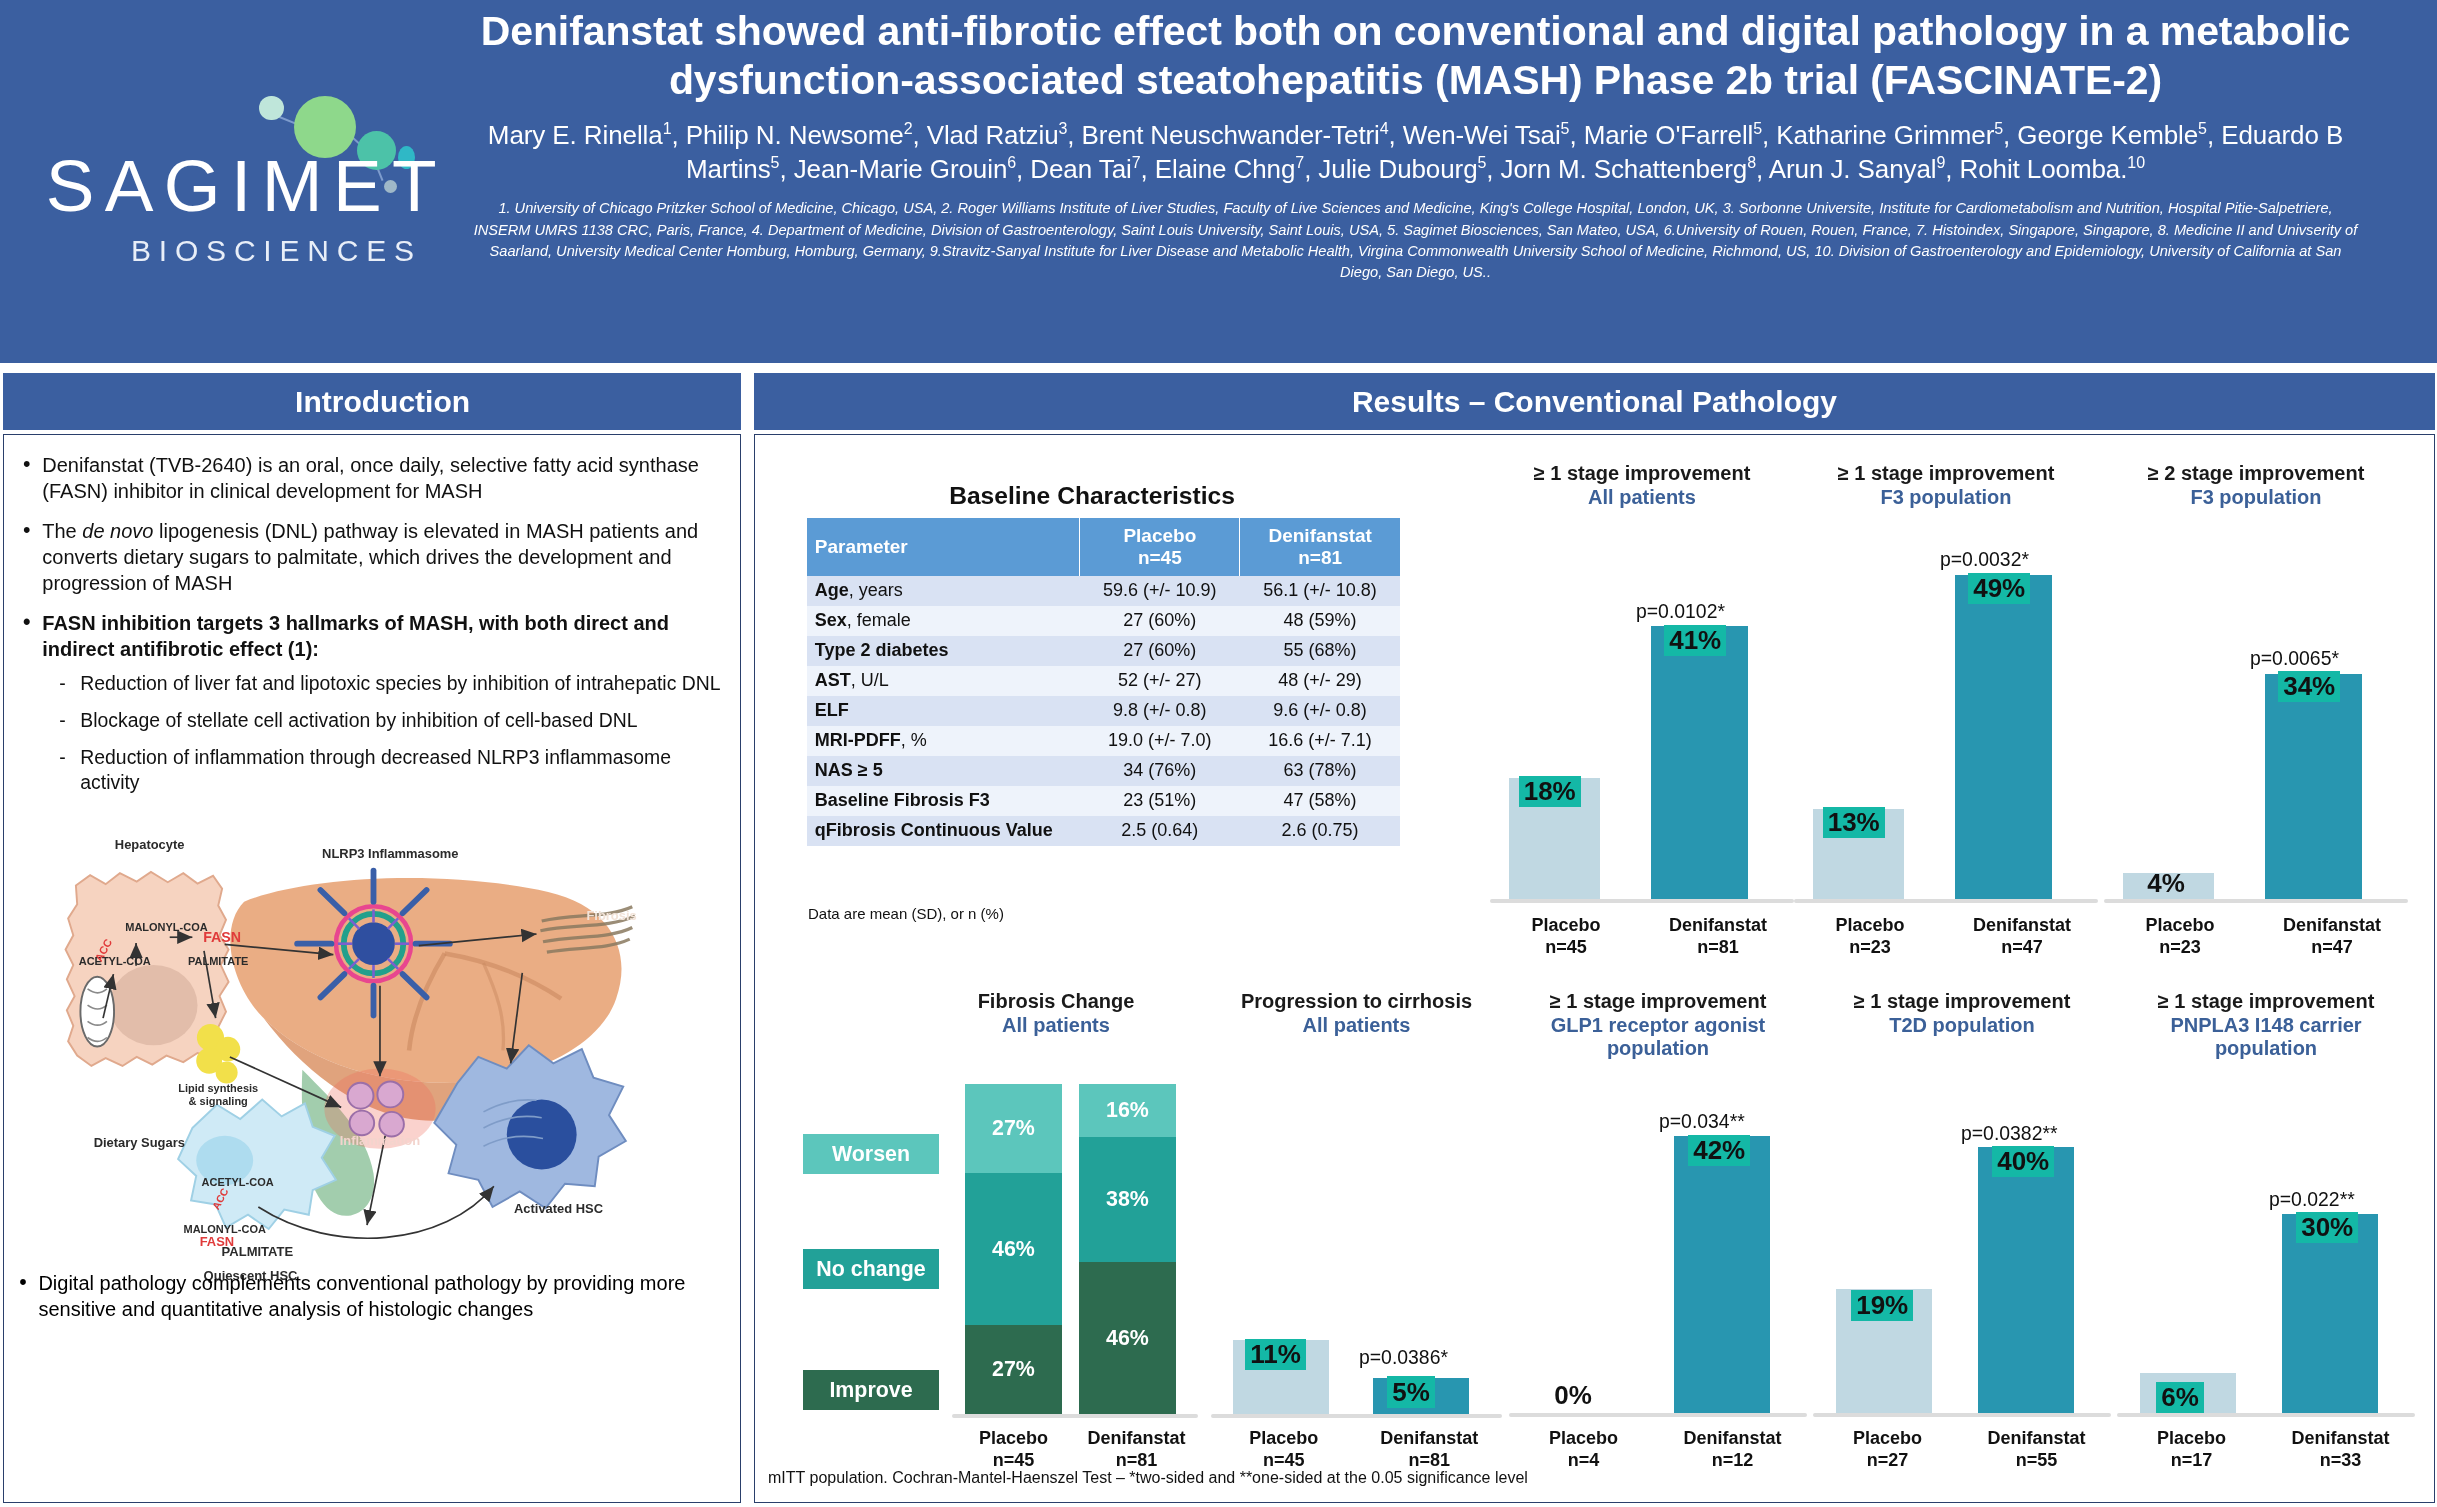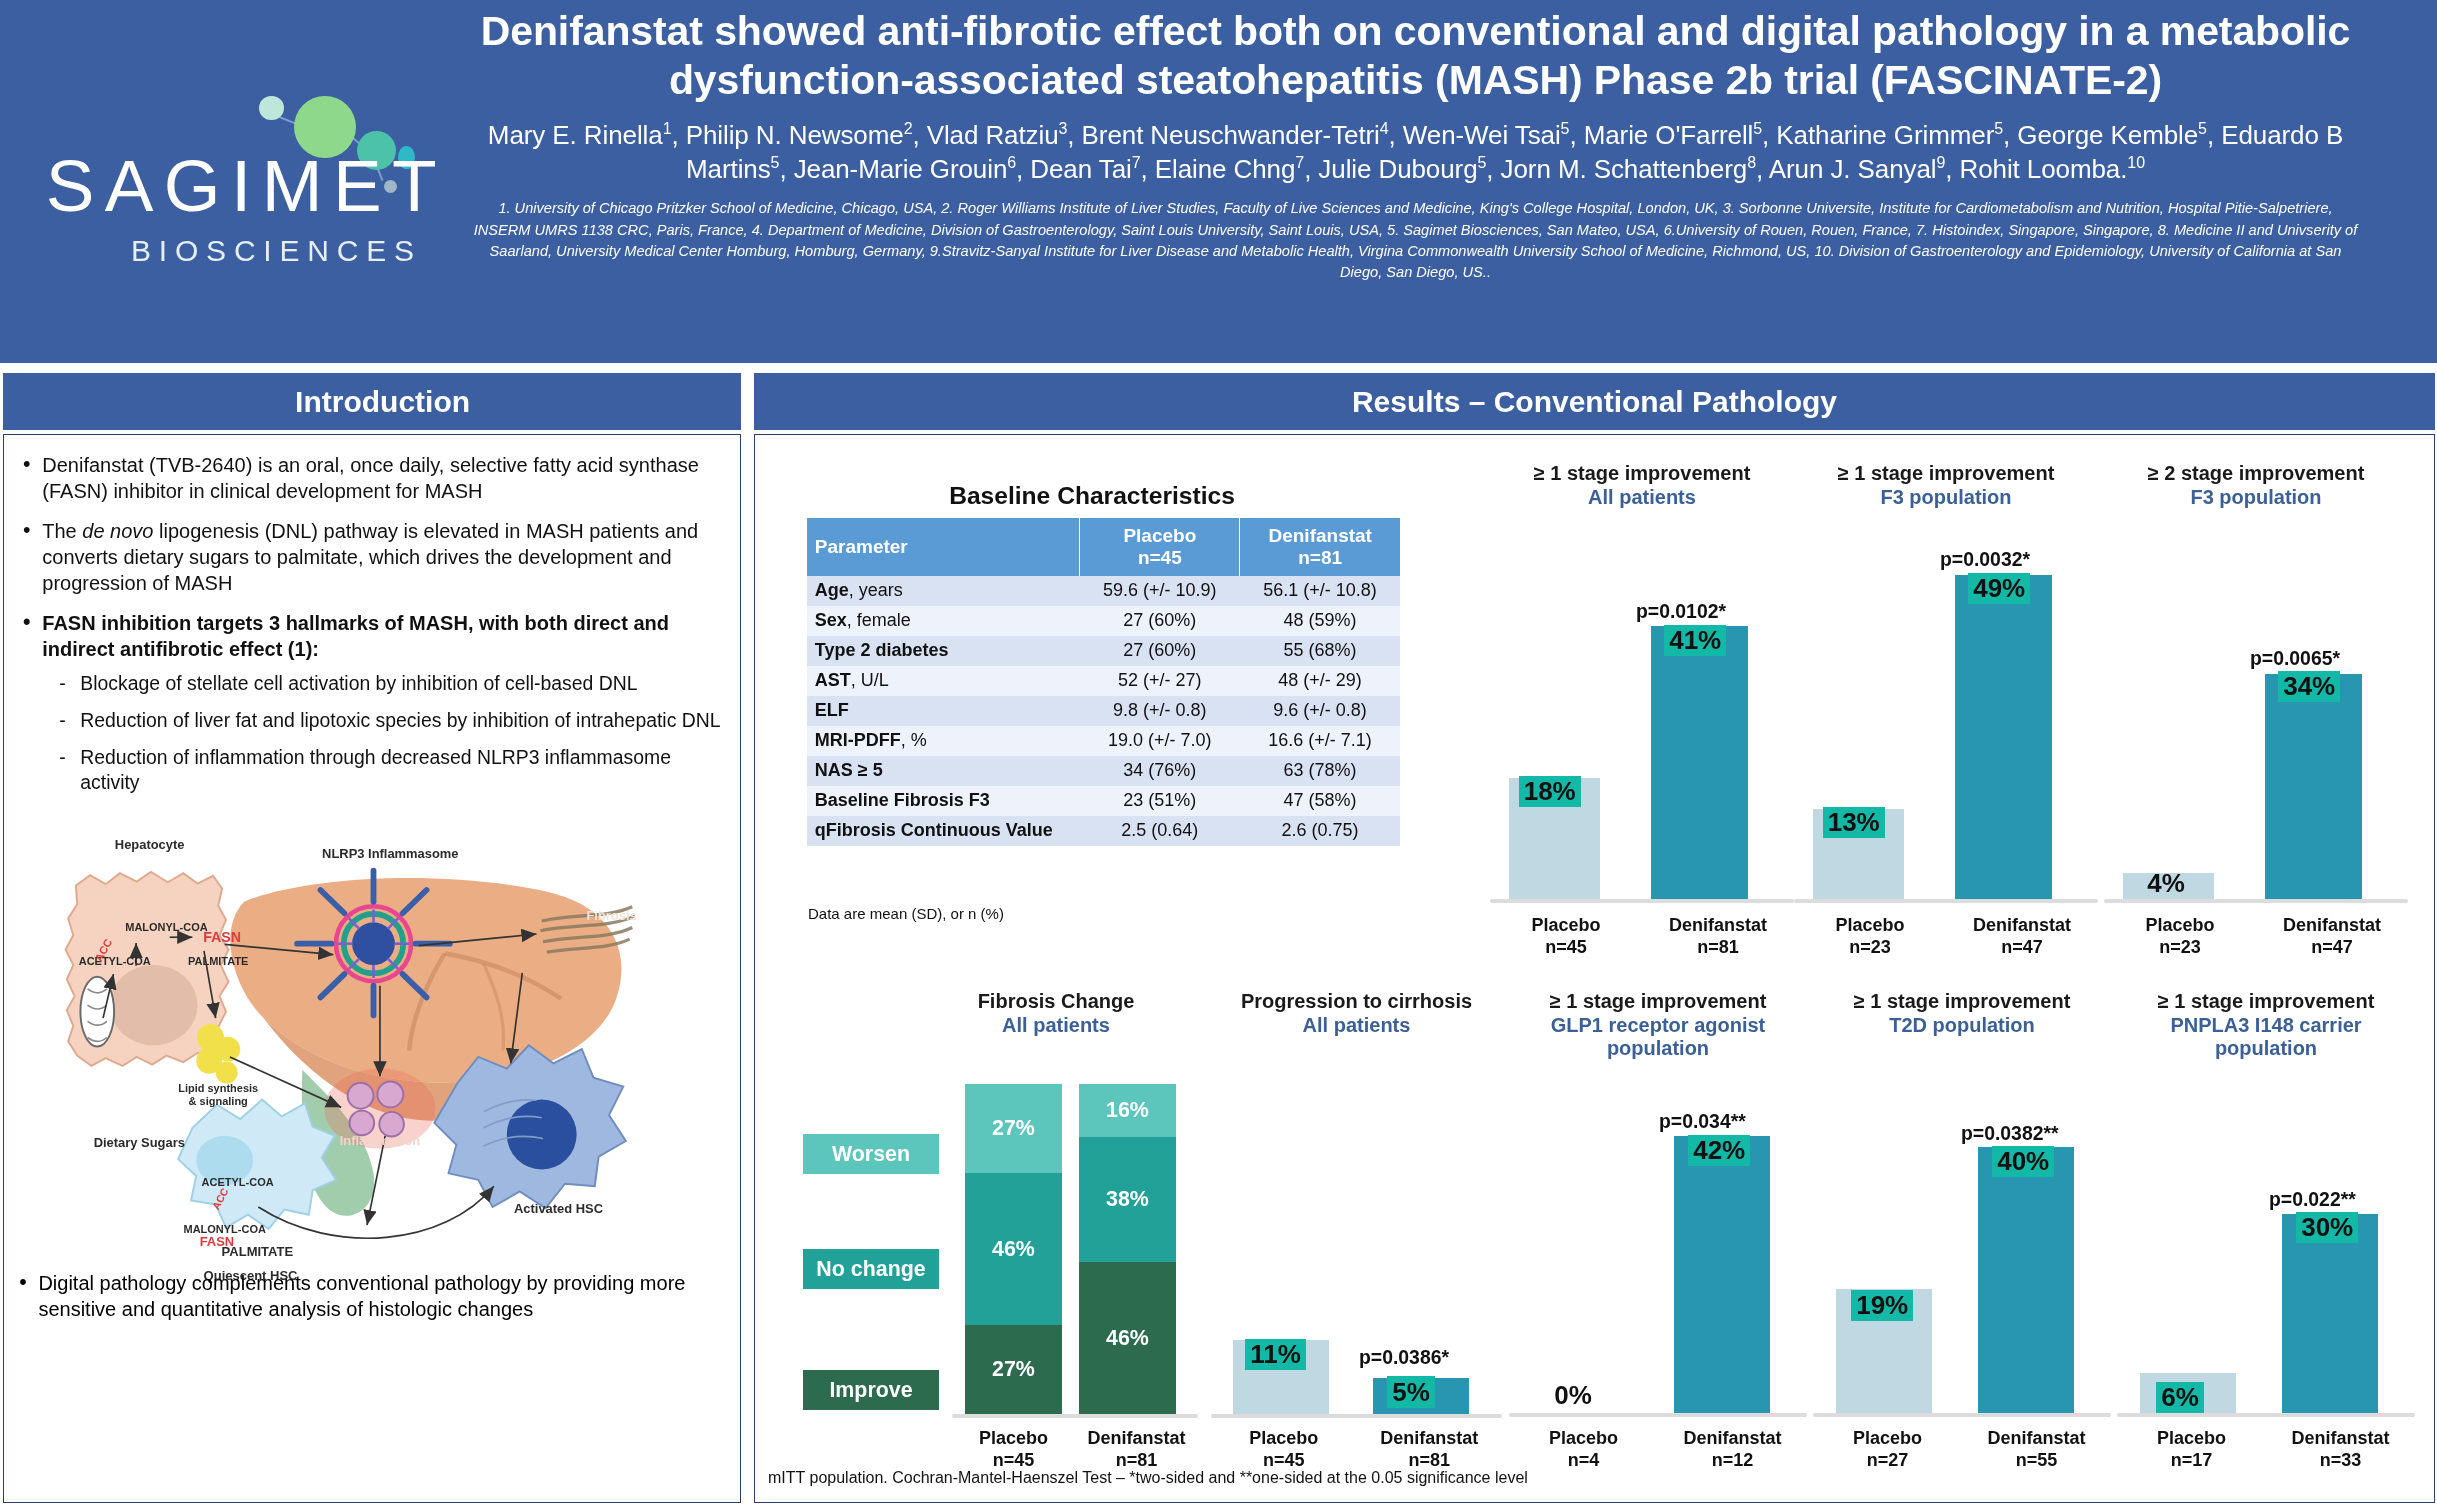--- a/index.html
+++ b/index.html
@@ -98,21 +98,21 @@
   .plot { position:relative; }
   .axis { position:absolute; left:0; bottom:0; height:3.9px; background:#dcdcdc; border-radius:1.9px; width:100%; }
   .bar { position:absolute; bottom:3.9px; }
   .bar.placebo { background:#c0d8e2; }
   .bar.drug { background:#2896b0; }
   .bar-lbl {
     position:absolute; background:#14b8a6; color:#111; font-weight:bold;
     font-size:26px; padding:1.3px 5.2px; white-space:nowrap; line-height:1.1;
   }
   .bar-lbl.nobox { background:transparent; }
-  .pval { position:absolute; font-size:19.4px; font-weight:bold; color:#111; white-space:nowrap; }
+  .pval { position:absolute; font-size:19.4px; font-weight:normal; color:#111; white-space:nowrap; }
   .xlabels { position:absolute; width:100%; display:flex; }
   .xlab { flex:1; text-align:center; font-size:18px; font-weight:bold; color:#111; line-height:1.22; }
 
   
   .stack { position:absolute; bottom:3.9px; }
   .seg { width:100%; display:flex; align-items:center; justify-content:center;
          color:#fff; font-weight:bold; font-size:21.4px; }
   .seg.worsen { background:#5cc6bc; }
   .seg.nochange { background:#22a198; }
   .seg.improve { background:#2d6b4f; }
@@ -150,22 +150,22 @@
   </div>
 
   <div class="panel-head intro-head">Introduction</div>
   <div class="panel-body intro-body">
 
     <ul class="bullets">
       <li><span>Denifanstat (TVB-2640) is an oral, once daily, selective fatty acid synthase (FASN) inhibitor in clinical development for MASH</span></li>
       <li><span>The </span><em class="it">de novo</em><span> lipogenesis (DNL) pathway is elevated in MASH patients and converts dietary sugars to palmitate, which drives the development and progression of MASH</span></li>
       <li class="b-bold"><span>FASN inhibition targets 3 hallmarks of MASH, with both direct and indirect antifibrotic effect (1):</span>
         <ul class="sub-list">
+          <li>Reduction of liver fat and lipotoxic species by inhibition of intrahepatic DNL</li>
           <li>Blockage of stellate cell activation by inhibition of cell-based DNL</li>
-          <li>Reduction of liver fat and lipotoxic species by inhibition of intrahepatic DNL</li>
           <li>Reduction of inflammation through decreased NLRP3 inflammasome activity</li>
         </ul>
       </li>
     </ul>
 
     <div class="fig-area">
       <svg viewBox="0 0 1060 660" width="687" height="427">
 
         <path d="M330 120 C430 80 640 70 800 105 C900 128 930 200 905 270 C880 345 770 400 640 400 C520 400 420 360 360 300 C310 250 290 160 330 120 Z" fill="#e7a273" opacity="0.88"></path>
         <path d="M360 300 C420 360 520 400 640 400 C700 400 745 392 780 378 C740 440 660 470 580 455 C500 440 420 380 360 300 Z" fill="#d88c5c" opacity="0.8"></path>

